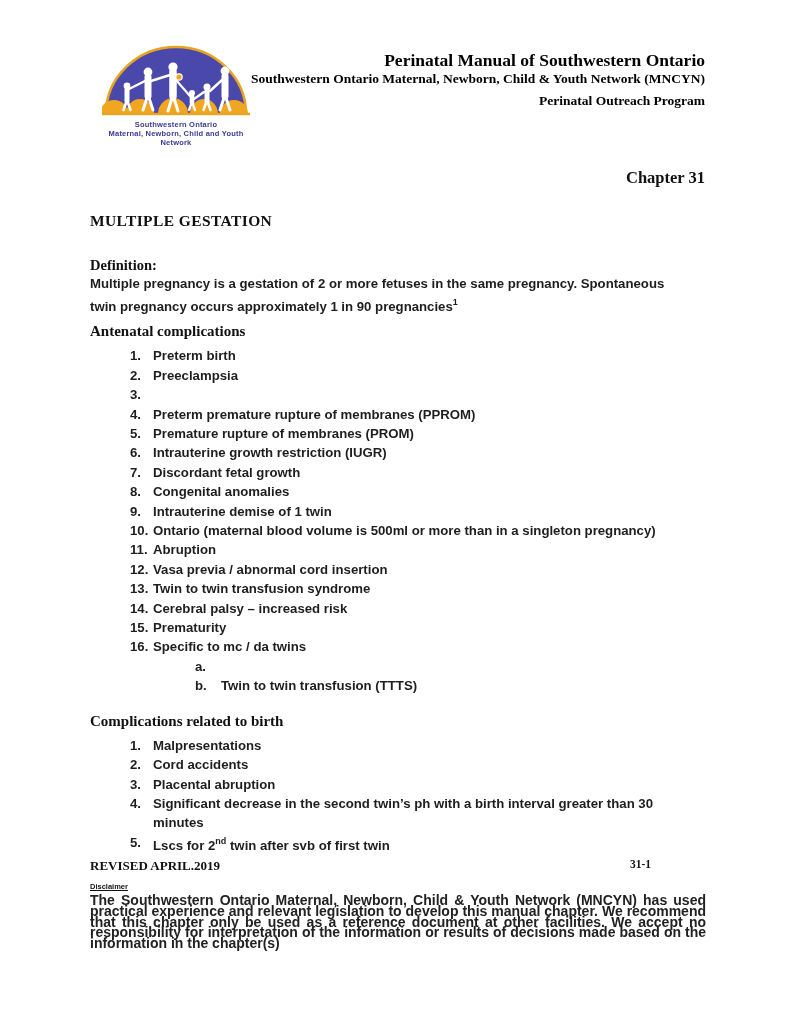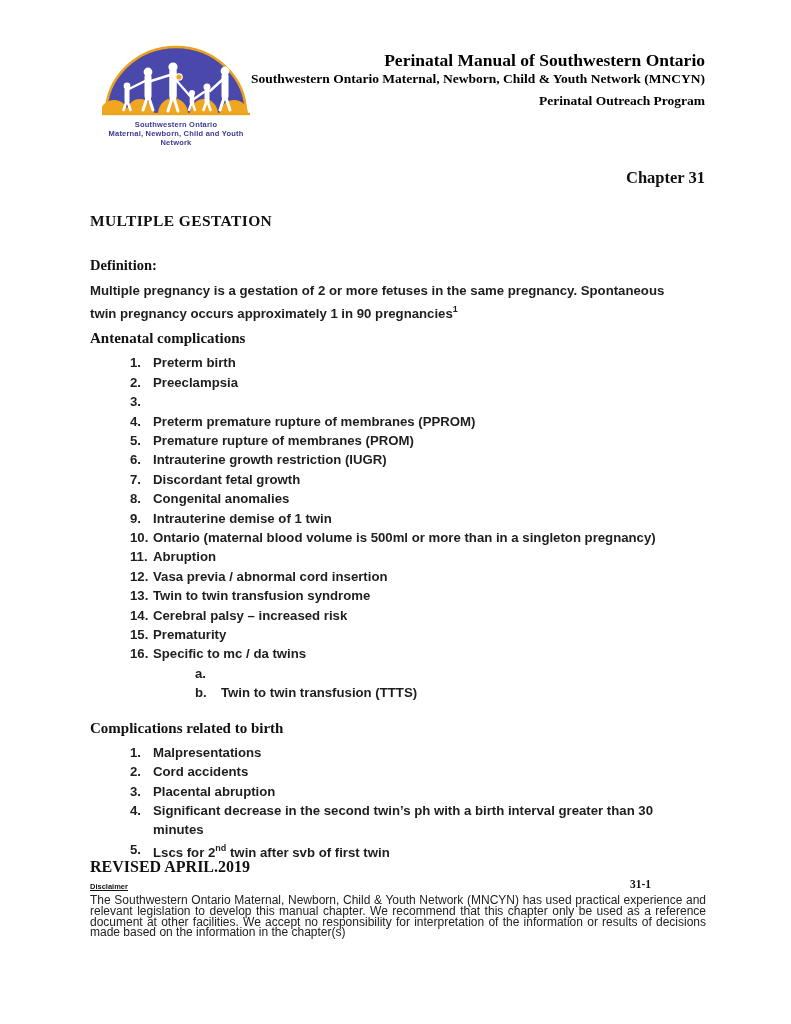--- a/index.html
+++ b/index.html
@@ -22,39 +22,39 @@
   .chapter { position:absolute; top:168px; right:86px;
              font-family:"Liberation Serif", serif; font-weight:bold; font-size:16.5px; color:#111; }
   .content { position:absolute; left:90px; top:212px; width:615px; }
   .doc-title { font-family:"Liberation Serif", serif; font-weight:bold; font-size:15.5px;
                letter-spacing:0.4px; color:#111; }
   .def-head  { font-family:"Liberation Serif", serif; font-weight:bold; font-size:14.5px;
                margin-top:27px; color:#111; }
   .sec-head  { font-family:"Liberation Serif", serif; font-weight:bold; font-size:15px;
                margin-top:7px; color:#111; }
   .birth-head { margin-top:17px; }
-  .para { margin-top:7px; font-size:13.2px; font-weight:600; }
+  .para { font-size:13.2px; font-weight:600; }
   .pline { display:block; white-space:nowrap; line-height:19.5px; }
   sup.fn { font-size:9px; font-weight:bold; position:relative; top:-1px; }
   
   .list { margin-top:6px; font-size:13.2px; font-weight:600; }
   .li  { display:flex; line-height:19.4px; }
   .li .num { flex:none; width:23px; margin-left:40px; }
   .li .txt { flex:1; white-space:nowrap; }
   .li.sub .num { width:26px; margin-left:105px; }
   .li .txt .wrapline { display:block; white-space:nowrap; }
   
   .revised { position:absolute; left:90px; top:858px;
-             font-family:"Liberation Serif", serif; font-weight:bold; font-size:16px; color:#111; }
+             font-family:"Liberation Serif", serif; font-weight:bold; font-size:13px; color:#111; }
   .pagenum { position:absolute; left:630px; top:858px;
-             font-family:"Liberation Serif", serif; font-weight:bold; font-size:11.5px; color:#111;margin-top:20px; }
+             font-family:"Liberation Serif", serif; font-weight:bold; font-size:11.5px; color:#111; }
   .disc-label { position:absolute; left:90px; top:882px; font-size:7.5px; font-weight:bold;
                 text-decoration:underline; color:#111; }
-  .disc-text  { position:absolute; left:90px; top:895px; width:616px; font-size:12px;
-                font-weight:400; line-height:10.8px; text-align:justify; color:#222; }
+  .disc-text  { position:absolute; left:90px; top:895px; width:616px; font-size:14px;
+                font-weight:700; line-height:10.8px; text-align:justify; color:#222; }
 </style>
 </head>
 <body>
 
 <div class="page">
 
   <div class="logo">
     <svg width="148" height="76" viewBox="0 0 148 76">
 
       <path d="M4,70 A70,67 0 0 1 144,70 Z" fill="#4a49ab"></path>

